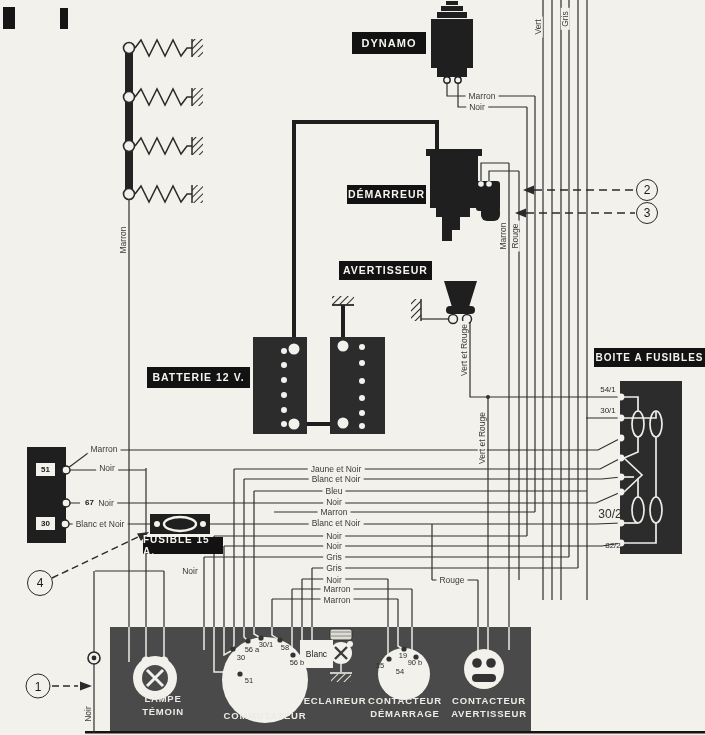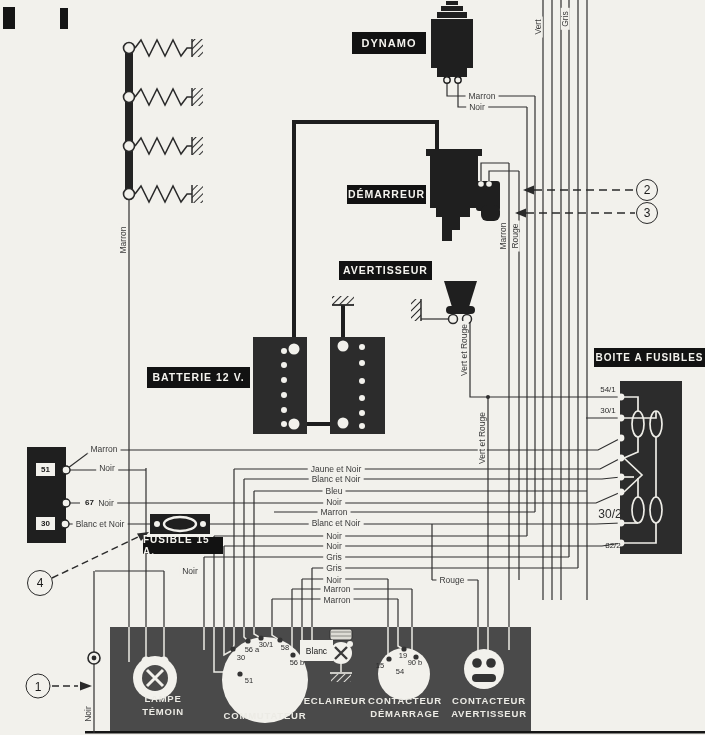--- a/index.html
+++ b/index.html
@@ -339,21 +339,21 @@
 <div class="lbox" style="left:147px;top:367px;width:103px;height:21px;font-size:10.5px;">
       <span>BATTERIE 12 V.</span>
     </div>
 <div class="lbox" style="left:594px;top:348px;width:111px;height:19px;font-size:10px;">
       <span>BOITE A FUSIBLES</span>
     </div>
 <div class="lbox" style="left:143px;top:537px;width:80px;height:17px;font-size:10px;">
       <span>FUSIBLE 15 A.</span>
     </div>
 
-<div class="wtag" style="left:300px;top:640px;width:33px;height:21px;">
+<div class="wtag" style="left:300px;top:640px;width:33px;height:28px;">
       <span>Blanc</span>
     </div>
 
 <div class="wl" style="left:482px;top:96px;">Marron</div>
 <div class="wl" style="left:477px;top:107px;">Noir</div>
 <div class="wl" style="left:104px;top:449px;">Marron</div>
 <div class="wl" style="left:107px;top:468px;">Noir</div>
 <div class="wl" style="left:106px;top:503px;">Noir</div>
 <div class="wl" style="left:100px;top:524px;">Blanc et Noir</div>
 <div class="wl" style="left:336px;top:469px;">Jaune et Noir</div>

